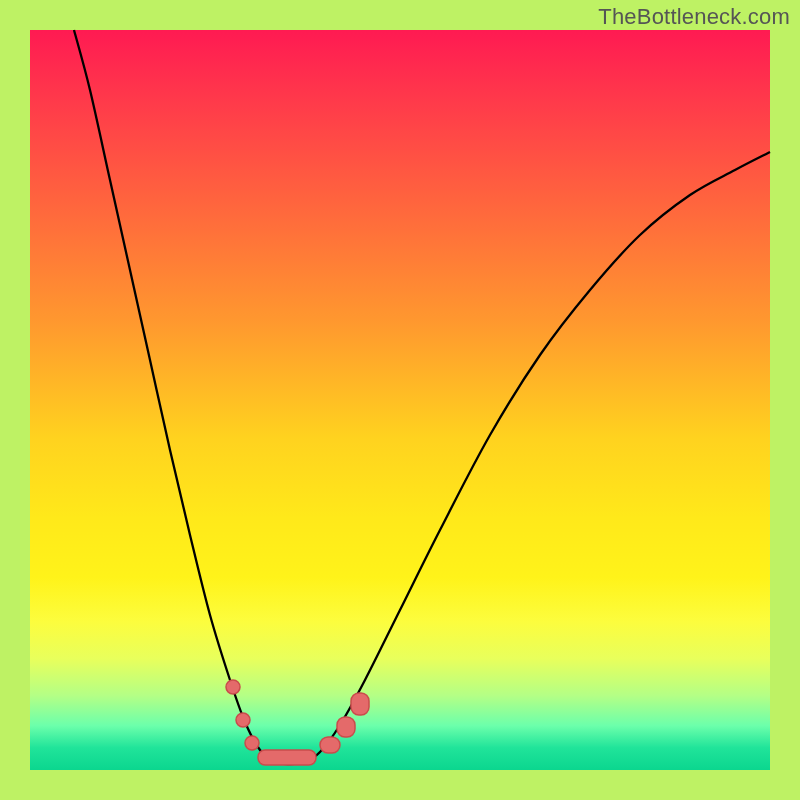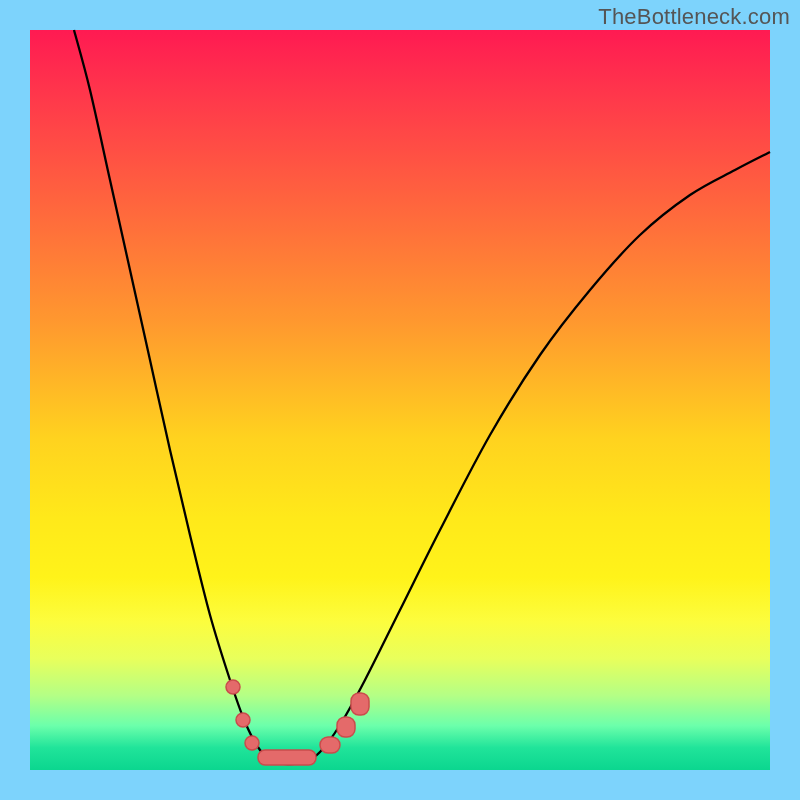--- a/index.html
+++ b/index.html
@@ -10,21 +10,21 @@
     background: #000;
     overflow: hidden;
     font-family: Arial, Helvetica, sans-serif;
   }
   .frame {
     position: absolute;
     left: 0;
     top: 0;
     width: 800px;
     height: 800px;
-    background: #7dd3fc;
+    background: #bef264;
   }
   .plot {
     position: absolute;
     left: 30px;
     top: 30px;
     width: 740px;
     height: 740px;
     background: linear-gradient(to bottom,
       #ff1a52 0%,
       #ff3b4a 10%,

